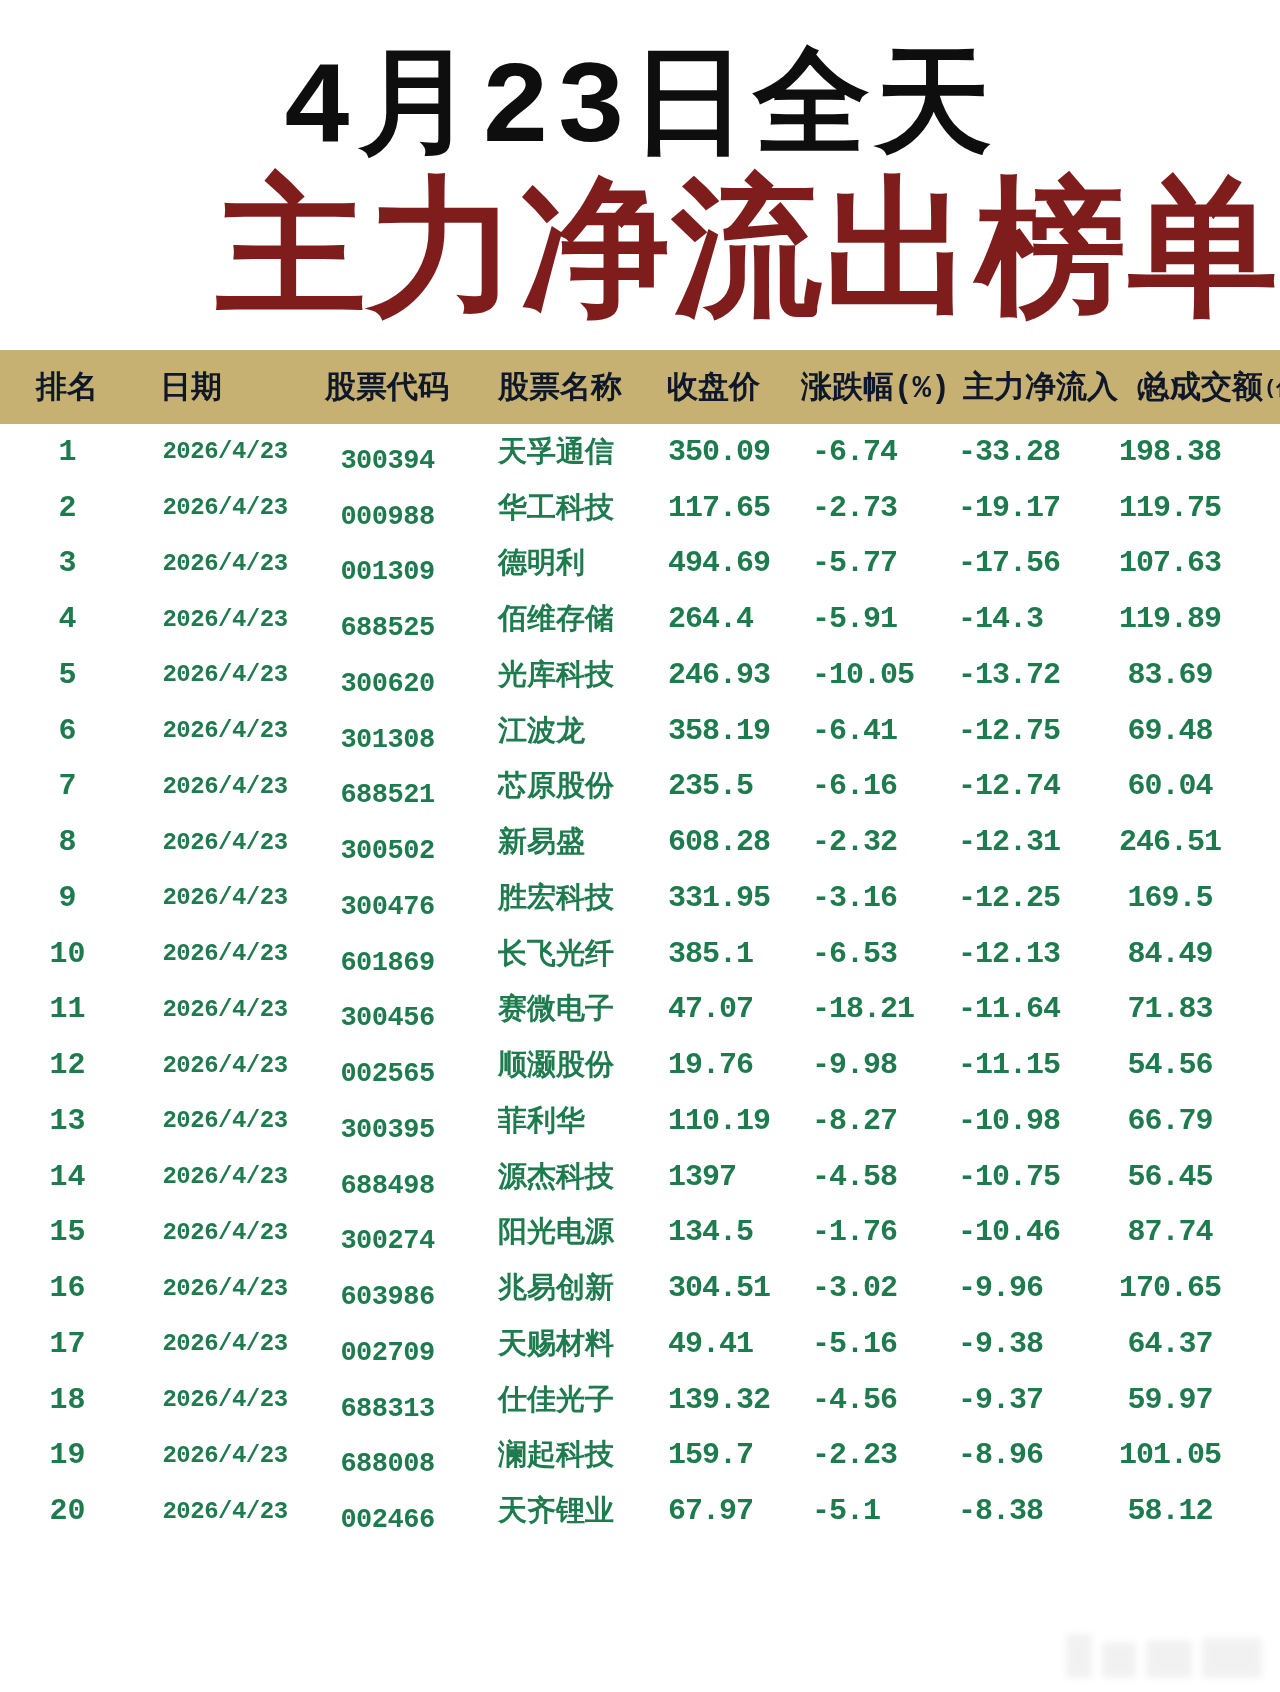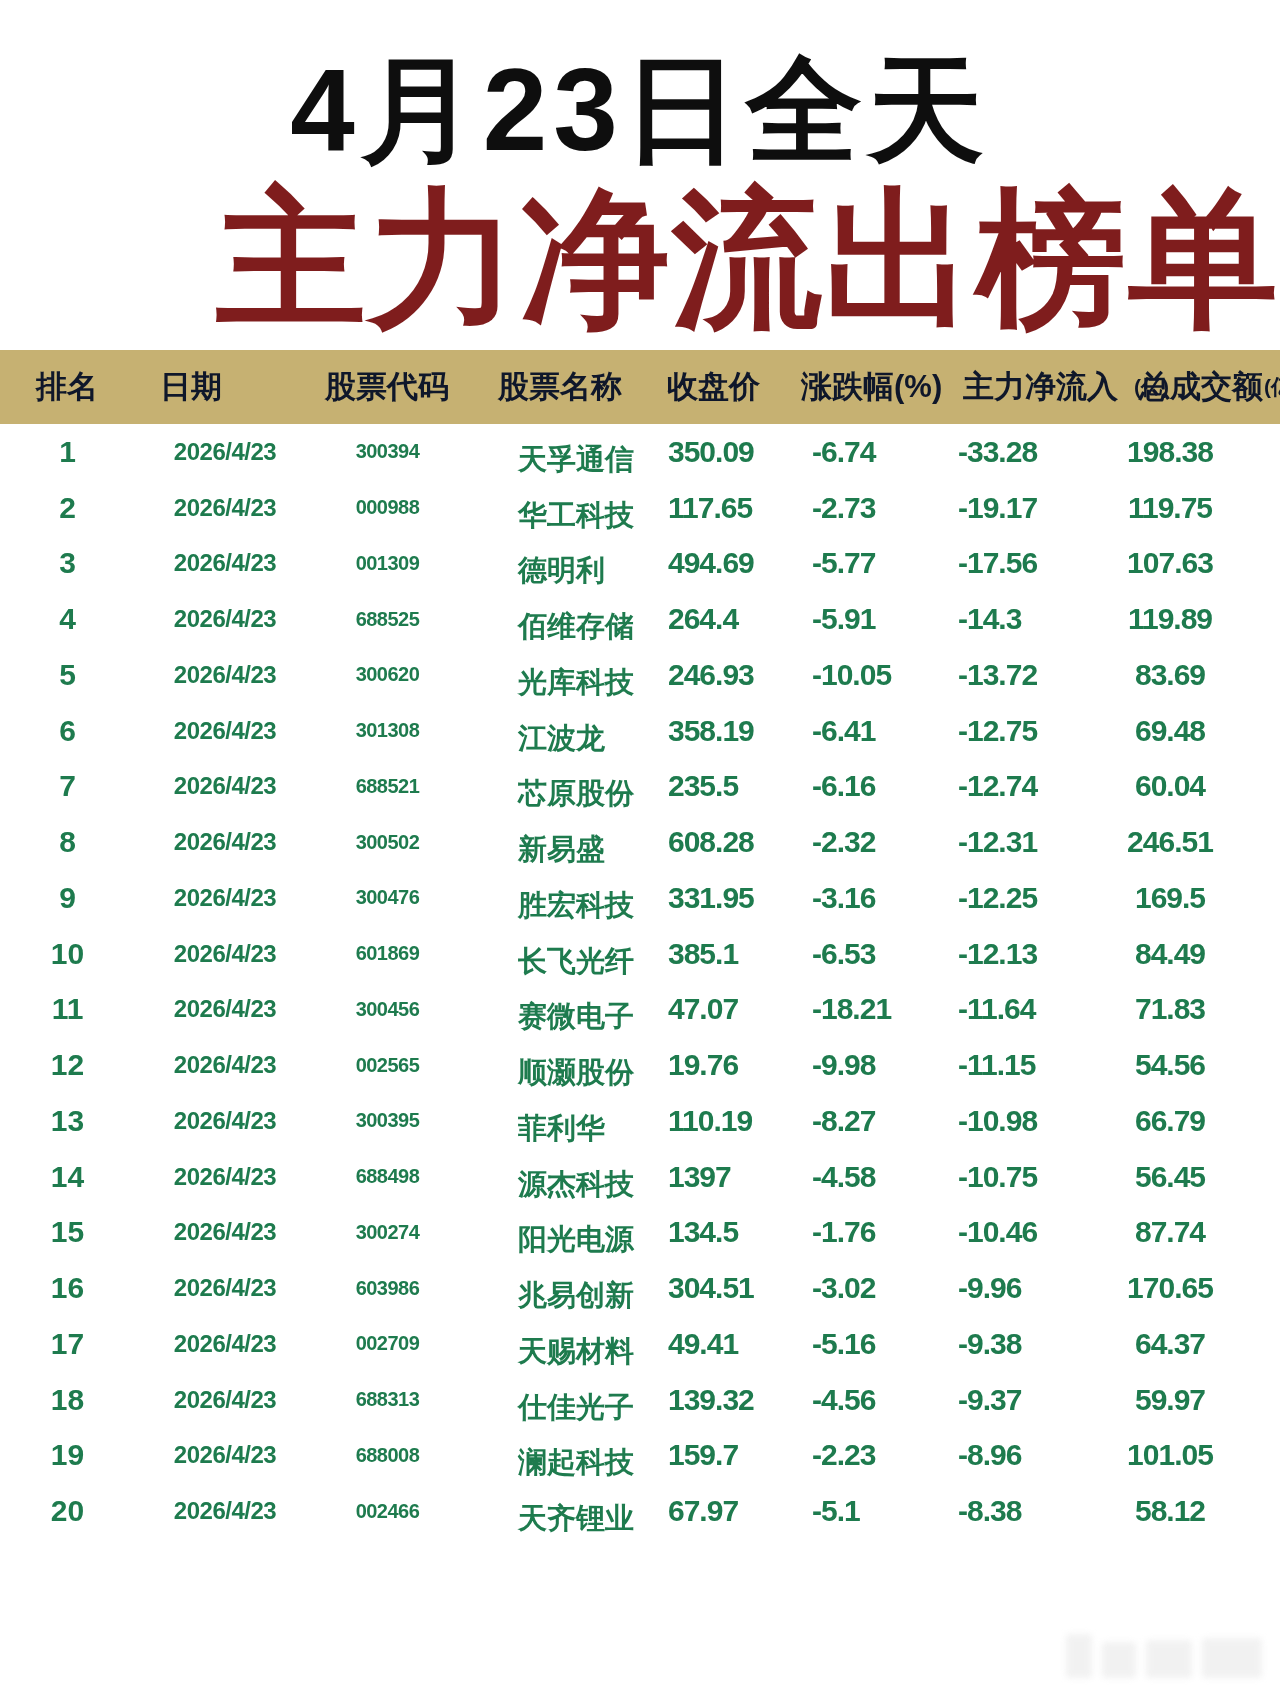--- a/index.html
+++ b/index.html
@@ -1,21 +1,21 @@
 <!DOCTYPE html>
 <html><head>
 <meta charset="utf-8">
 <style>
   html,body { margin:0; padding:0; }
   .page {
     position:relative;
     width:1280px; height:1692px;
     background:#ffffff;
     overflow:hidden;
-    font-family:Liberation Sans, sans-serif;
+    font-family:Liberation Mono, monospace;
   }
 
   
   .title-black {
     position:absolute; top:48px; left:0; width:1280px;
     text-align:center;
     font-size:116px; line-height:1.08; font-weight:900;
     color:#0e0e0e; letter-spacing:6px;
     white-space:nowrap;
   }
@@ -53,22 +53,22 @@
   .tbody { position:absolute; top:424px; left:0; width:1280px; }
   .row { position:relative; height:55.75px; }
   .cell {
     position:absolute; top:0; height:100%;
     display:flex; align-items:center;
     font-weight:700; color:#1e7b4e;
     white-space:nowrap;
   }
   .c-rank   { left:30px;   width:75px;  justify-content:center; font-size:30px; }
   .c-date   { left:160px;  width:130px; justify-content:center; font-size:24px; letter-spacing:-0.5px; }
-  .c-code   { left:330px;  width:115px; justify-content:center; font-size:20px; letter-spacing:-0.5px; }
-  .c-name   { left:518px;  width:175px; font-size:29px;margin-top:8px; }
+  .c-code   { left:330px;  width:115px; justify-content:center; font-size:27px; letter-spacing:-0.5px;margin-top:9px; }
+  .c-name   { left:498px;  width:175px; font-size:29px; }
   .c-close  { left:668px;  width:120px; font-size:30px; letter-spacing:-1px; }
   .c-change { left:812px;  width:120px; font-size:30px; letter-spacing:-1px; }
   .c-inflow { left:958px;  width:130px; font-size:30px; letter-spacing:-1px; }
   .c-turn   { left:1110px; width:120px; justify-content:center; font-size:30px; letter-spacing:-1px; }
 
   
   .watermark {
     position:absolute; right:14px; bottom:14px;
     width:200px; height:52px;
     display:flex; align-items:flex-end; gap:10px;

